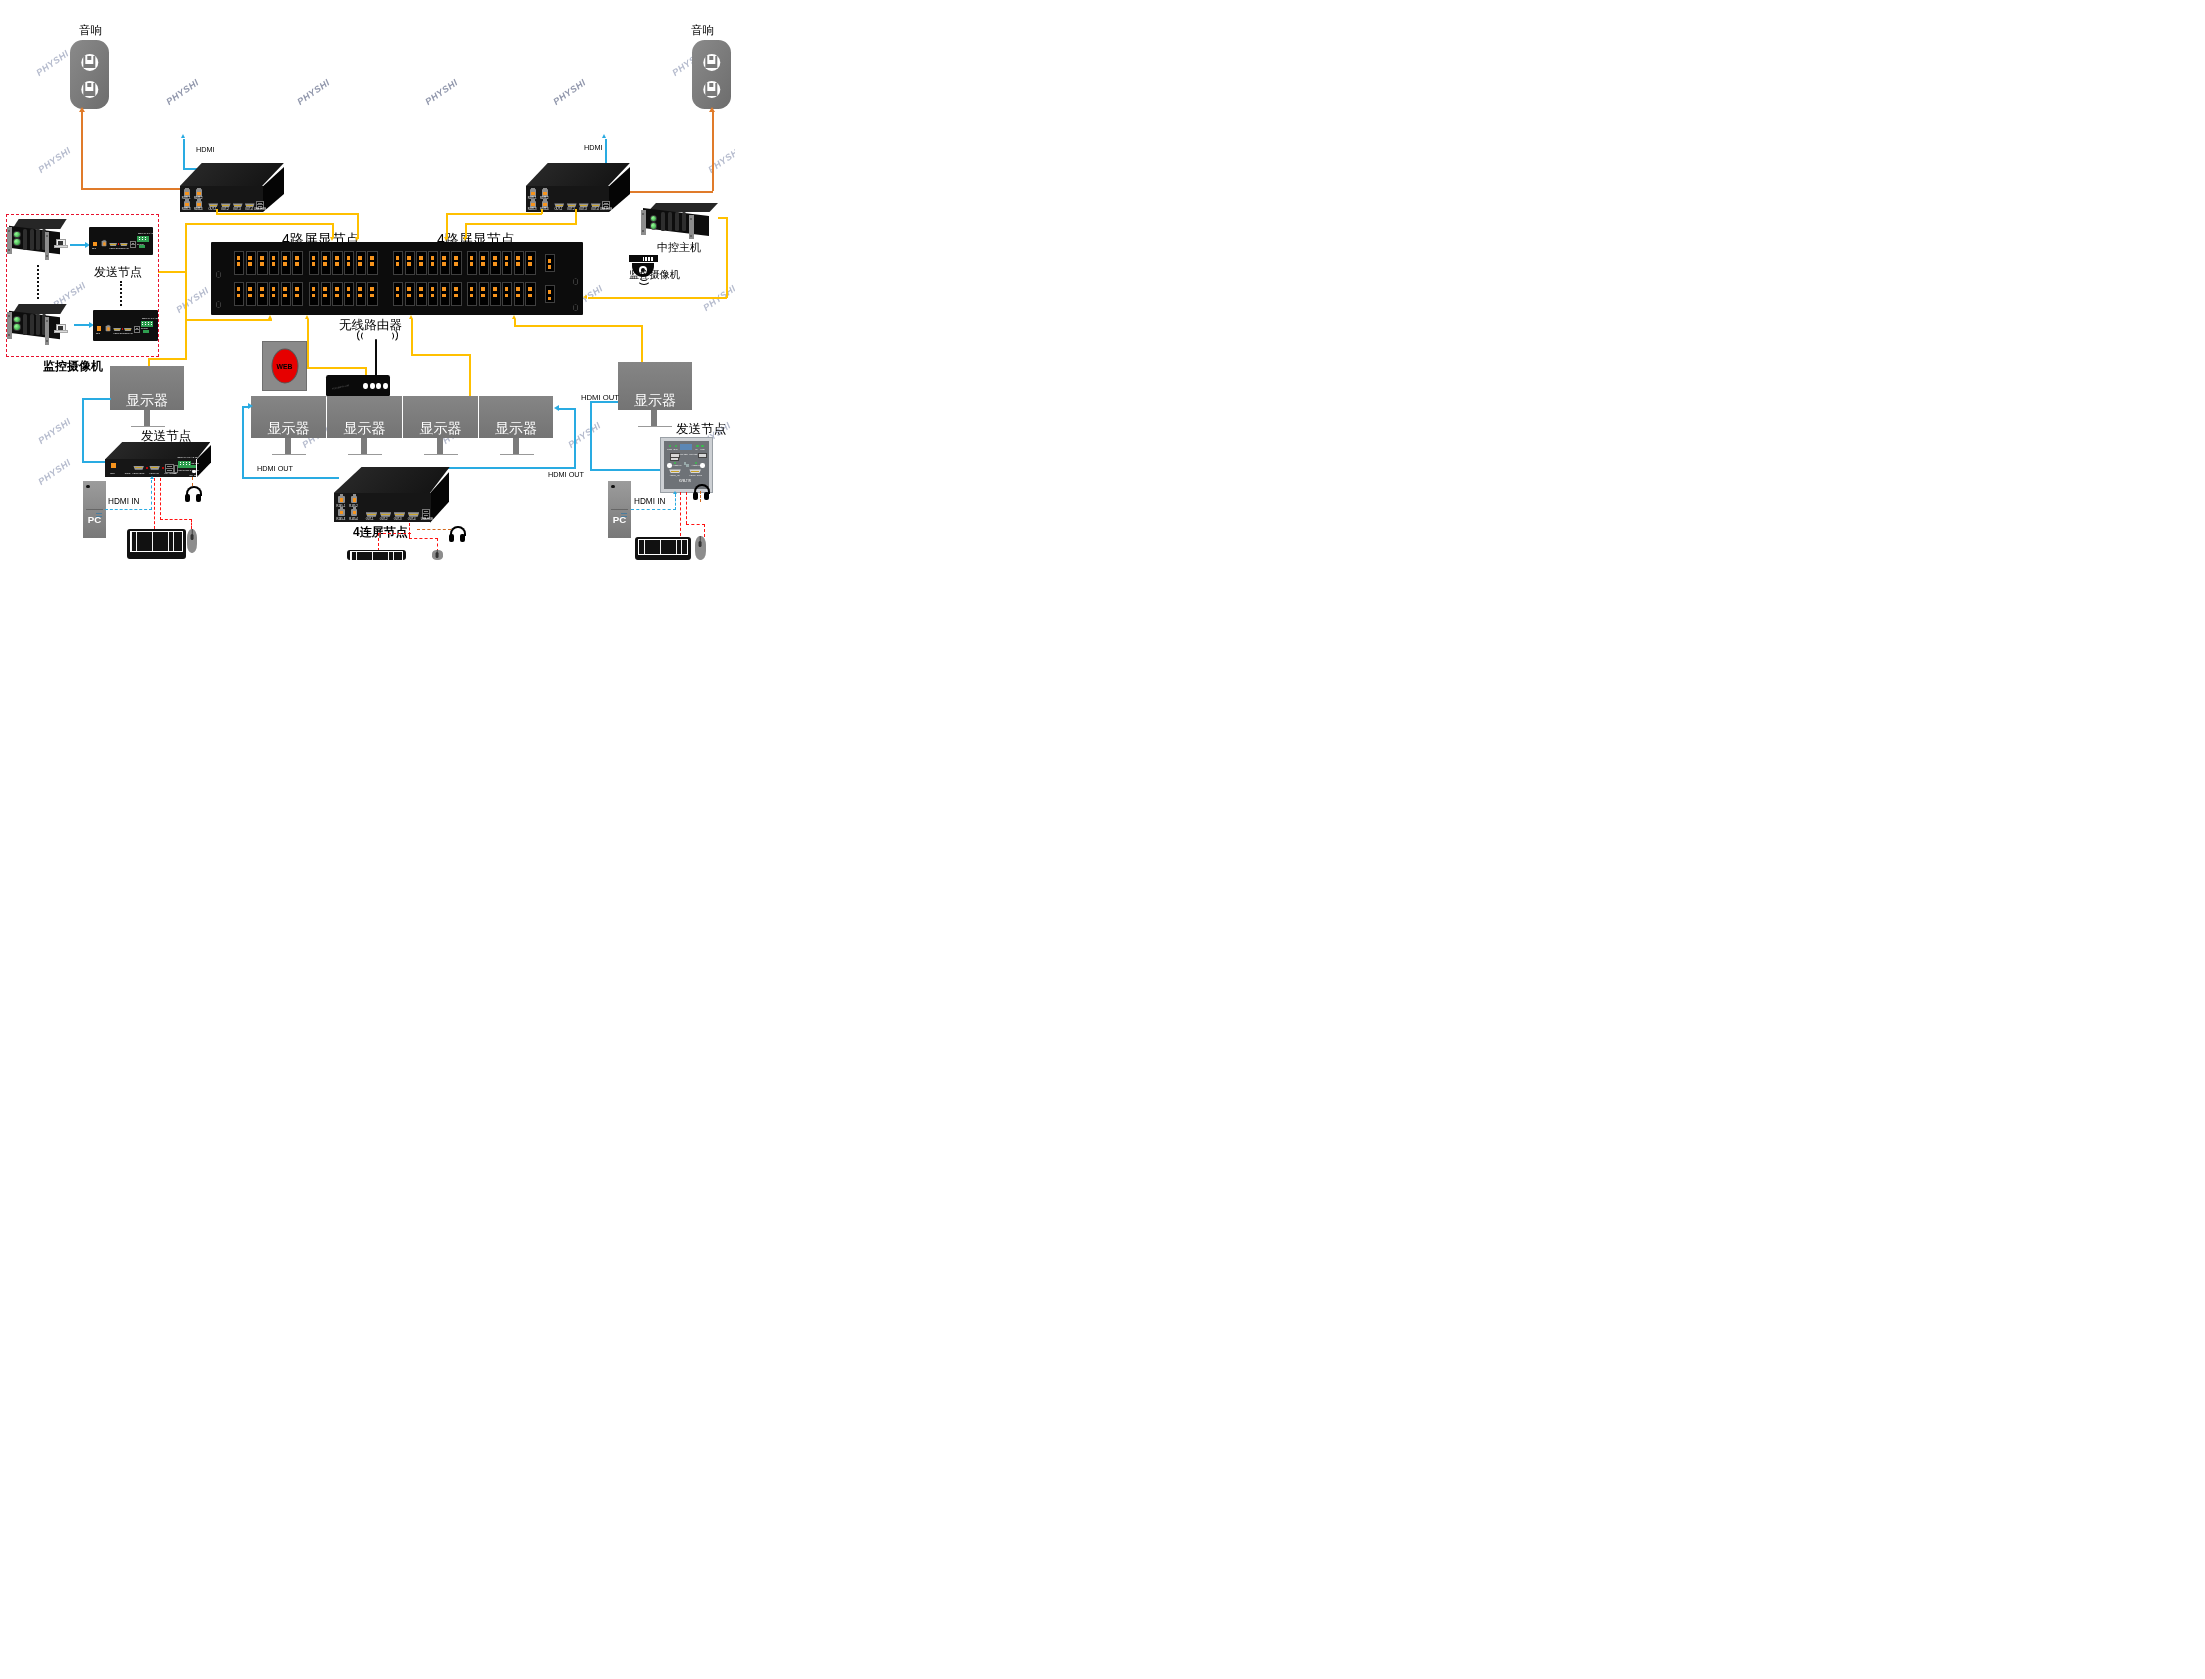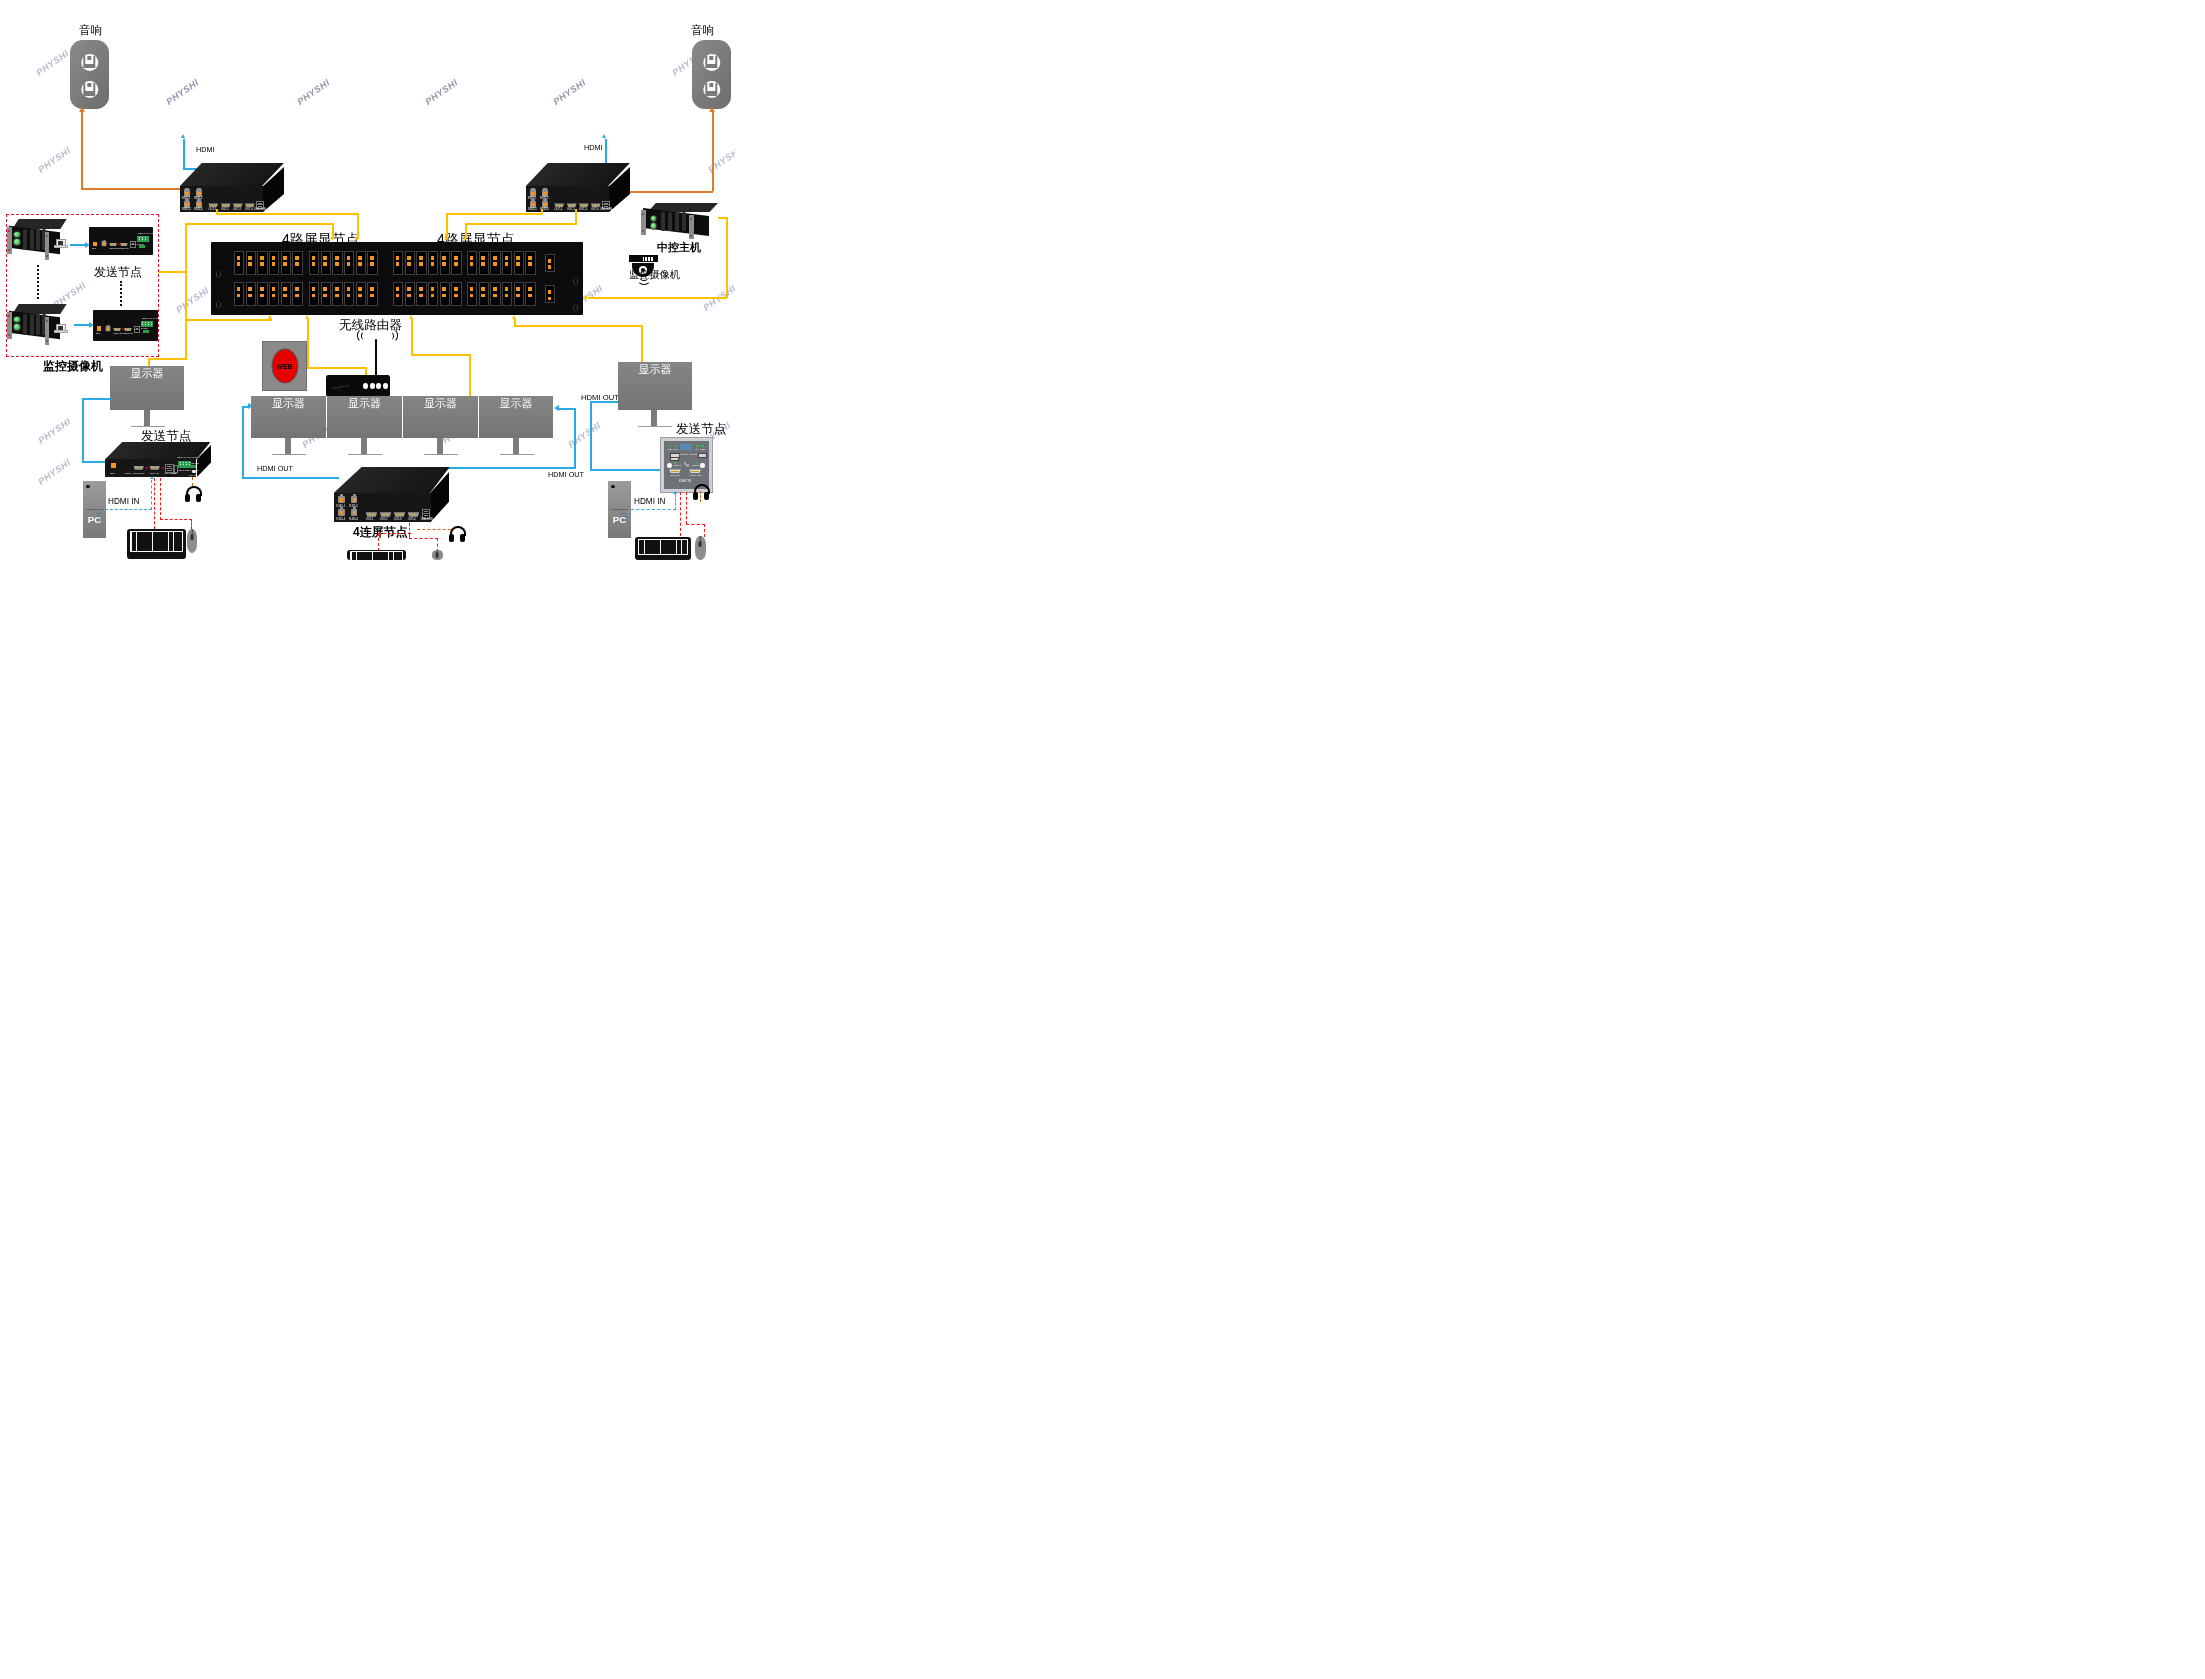--- a/index.html
+++ b/index.html
@@ -27,21 +27,21 @@
   .ar-up-b{border-left:2.9px solid transparent;border-right:2.9px solid transparent;border-bottom:4.8px solid #29ABE2}
   .ar-up-o{border-left:3.4px solid transparent;border-right:3.4px solid transparent;border-bottom:5.3px solid #E07B2A}
   .ar-rt-b{border-top:3.4px solid transparent;border-bottom:3.4px solid transparent;border-left:5.3px solid #29ABE2}
   .ar-lf-b{border-top:3.4px solid transparent;border-bottom:3.4px solid transparent;border-right:5.3px solid #29ABE2}
   .ar-up-bd{border-left:2.4px solid transparent;border-right:2.4px solid transparent;border-bottom:3.9px solid #29ABE2}
   
   .wall{position:absolute;left:140px;top:1.5px;width:527px;height:136px;
         background:linear-gradient(180deg,#848484,#6e6e6e)}
   .walltxt{position:absolute;color:#fff;font-weight:bold;font-size:22px;letter-spacing:0.5px}
   .mon{position:absolute;background:linear-gradient(180deg,#858585,#747474);color:#fff;
-       display:flex;align-items:flex-start;justify-content:center;font-size:11px}
+       display:flex;align-items:flex-end;justify-content:center;font-size:14px}
   .stand{position:absolute;background:#7b7b7b}
   .standbase{position:absolute;background:#999;height:1px}
   
   .spk{position:absolute;width:39px;height:69px;border-radius:12.6px;
        background:linear-gradient(120deg,#8a8a8a,#6d6d6d)}
   .spk .c{position:absolute;left:50%;transform:translateX(-50%);border-radius:50%}
   .c1{width:17.4px;height:17.4px;background:#fff}
   .c2{width:12.6px;height:12.6px;background:#7a7a7a;margin:2.4px}
   .c3{width:7.7px;height:7.7px;background:#fff;margin:2.4px}
   .c4{width:3.9px;height:3.9px;background:#7a7a7a;margin:1.9px}
@@ -434,21 +434,21 @@
       <div class="slot" style="left:39px"></div>
     <div class="ear" style="left:-1.9px">
         <i style="top:2.9px"></i>
         <i style="bottom:2.9px"></i>
       </div>
     <div class="ear" style="left:46px;top:34%">
         <i style="top:2.9px"></i>
         <i style="bottom:2.9px"></i>
       </div>
   </div>
-  <span class="lbl" style="left:657px;top:240px;font-size:11px;font-weight:bold">中控主机</span>
+  <span class="lbl" style="left:657px;top:240px;font-size:11px;font-weight:normal">中控主机</span>
 
   <div class="cam-bar">
     <i style="left:13.5px"></i>
       <i style="left:16.4px"></i>
       <i style="left:19.3px"></i>
       <i style="left:22px"></i>
   </div>
   <div class="cam-dome"></div>
   <div class="cam-eye">
       <i></i>

